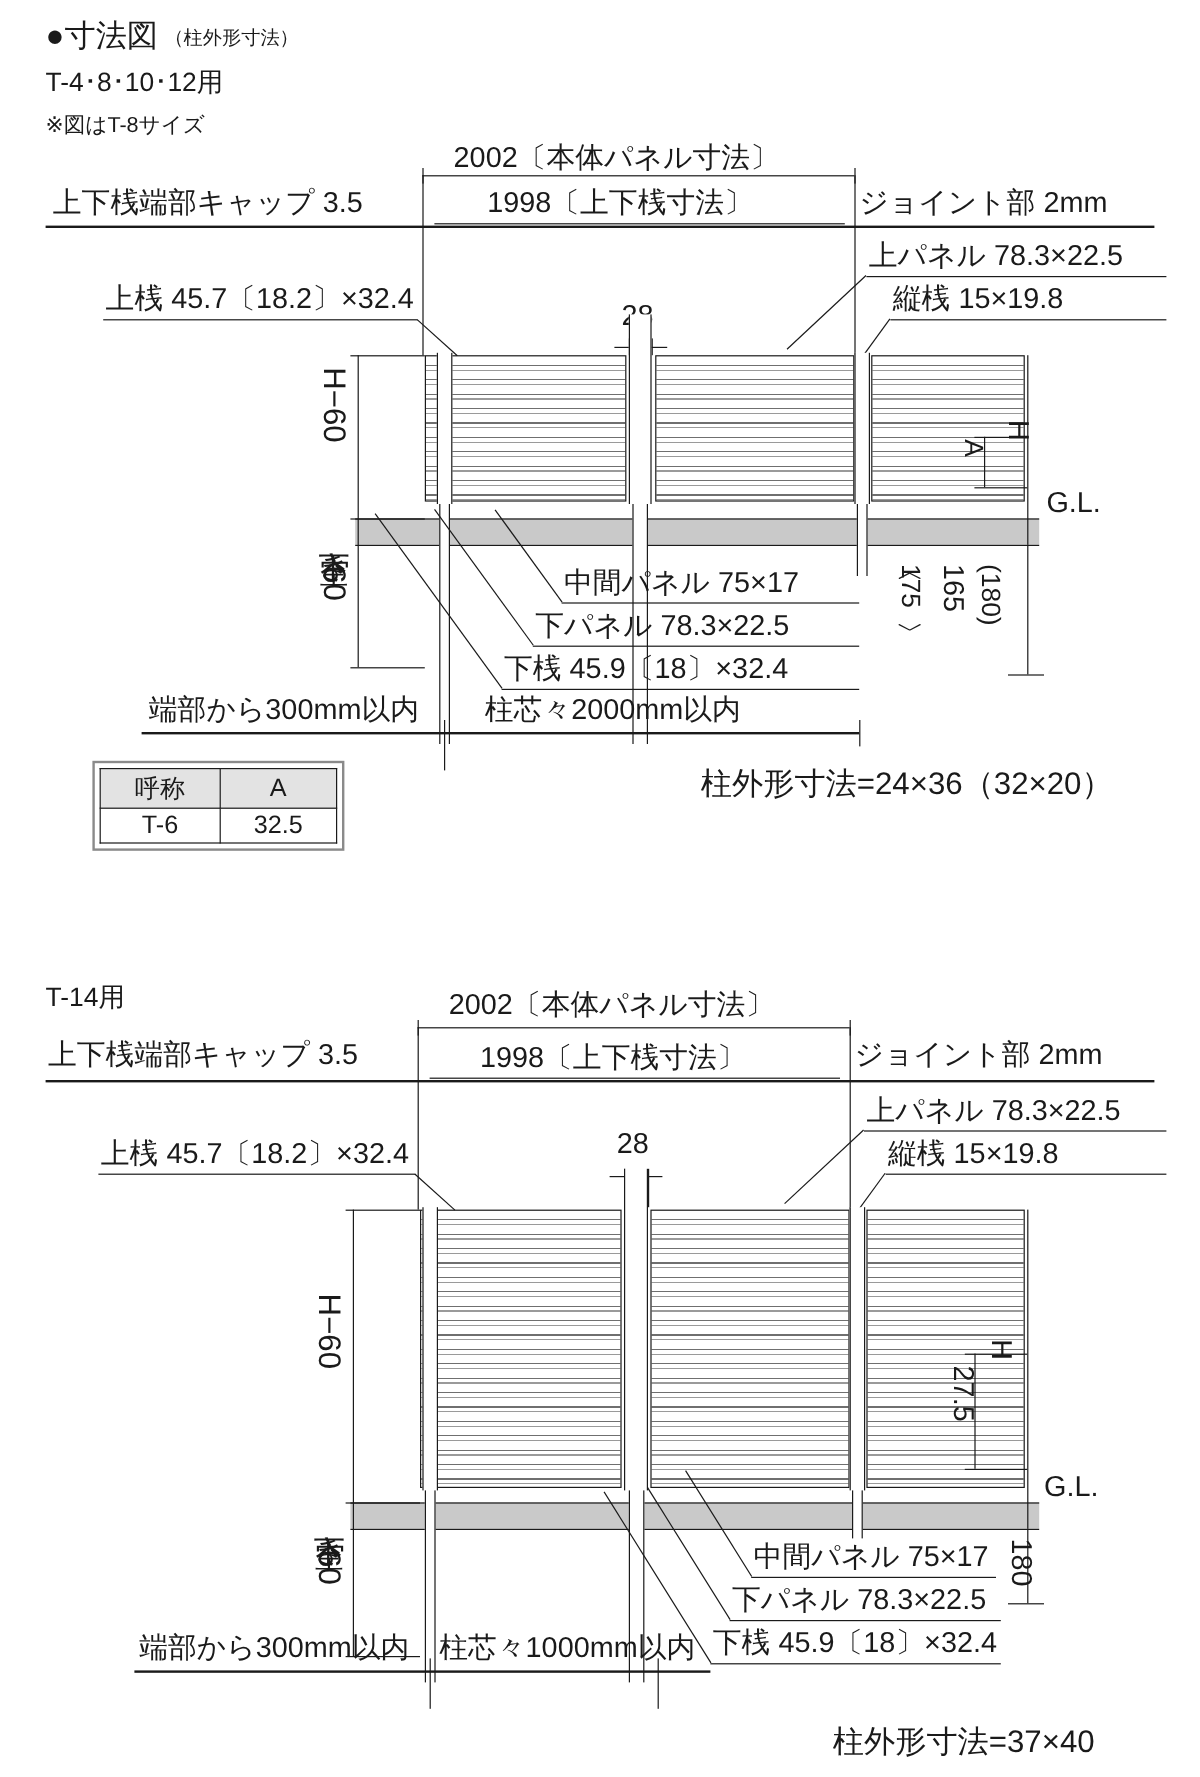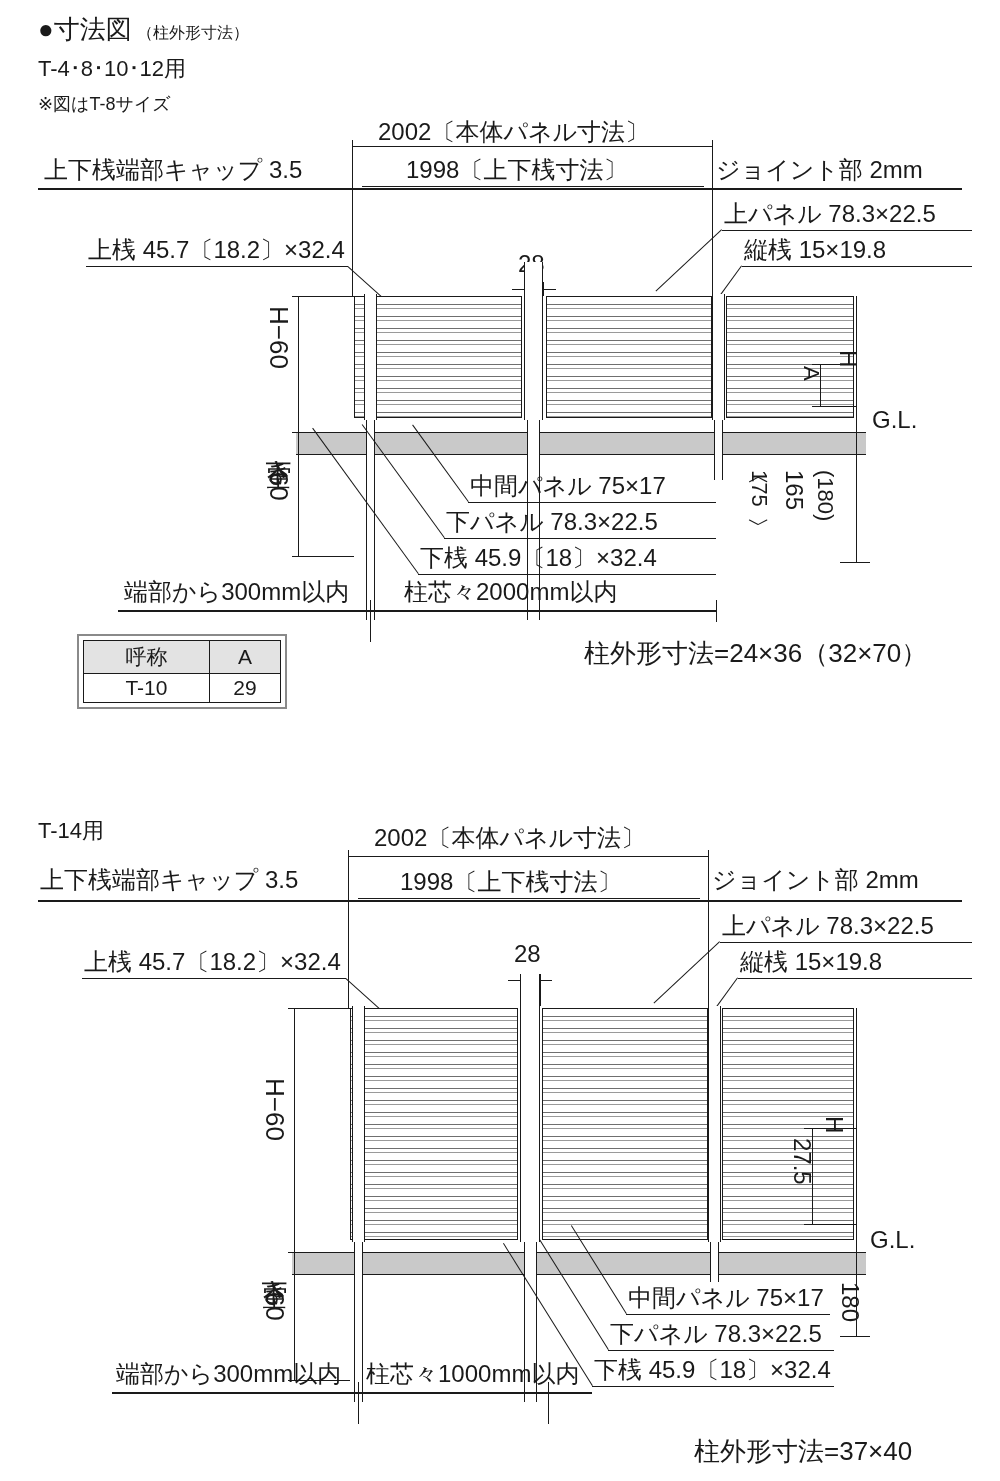--- a/index.html
+++ b/index.html
@@ -168,34 +168,34 @@
   <span class="t sz24" style="left:420px; top:546px;">下桟 45.9〔18〕×32.4</span>
   <div class="hline" style="left:418px; top:574px; width:298px;"></div>
   <div class="lead" style="left:418px; top:574px; width:180px; transform:rotate(-126deg);"></div>
 
   <div class="hline thick" style="left:118px; top:610px; width:598px;"></div>
   <div class="vline" style="left:370px; top:600px; height:42px;"></div>
   <div class="vline" style="left:716px; top:600px; height:22px;"></div>
   <span class="t sz24" style="left:124px; top:580px;">端部から300mm以内</span>
   <span class="t sz24" style="left:404px; top:580px;">柱芯々2000mm以内</span>
 
-  <span class="t sz26" style="left:584px; top:640px;">柱外形寸法=24×36（32×70）</span>
+  <span class="t sz26" style="left:584px; top:640px;">柱外形寸法=24×36（32×20）</span>
 
   <div class="tbl-wrap" style="left:50px; top:634px; width:210px;margin-left:27px;">
     <table class="spec" style="position:relative; left:0; top:0; width:100%;">
       <thead>
         <tr>
           <th>呼称</th>
           <th>A</th>
         </tr>
       </thead>
       <tbody>
         <tr>
-          <td>T-10</td>
-          <td>29</td>
+          <td>T-6</td>
+          <td>32.5</td>
         </tr>
       </tbody>
     </table>
   </div>
 
   <span class="t sz22" style="left:38px; top:820px;">T-14用</span>
 
   <span class="t sz24" style="left:374px; top:826px;">2002〔本体パネル寸法〕</span>
   <span class="t sz24" style="left:400px; top:870px;">1998〔上下桟寸法〕</span>
   <span class="t sz24" style="left:40px; top:868px;">上下桟端部キャップ 3.5</span>

